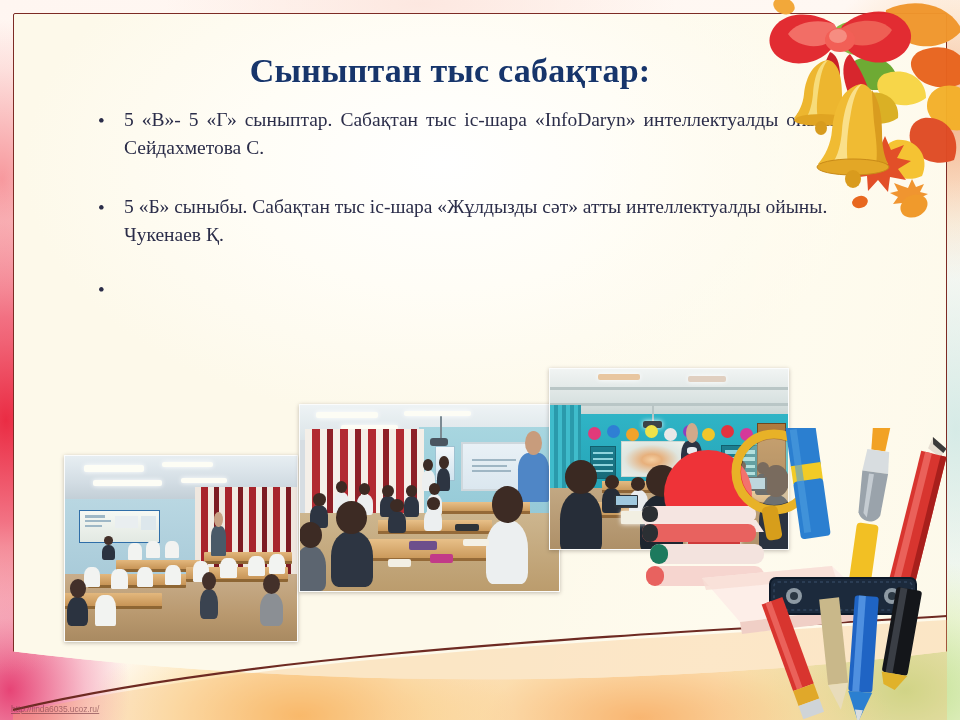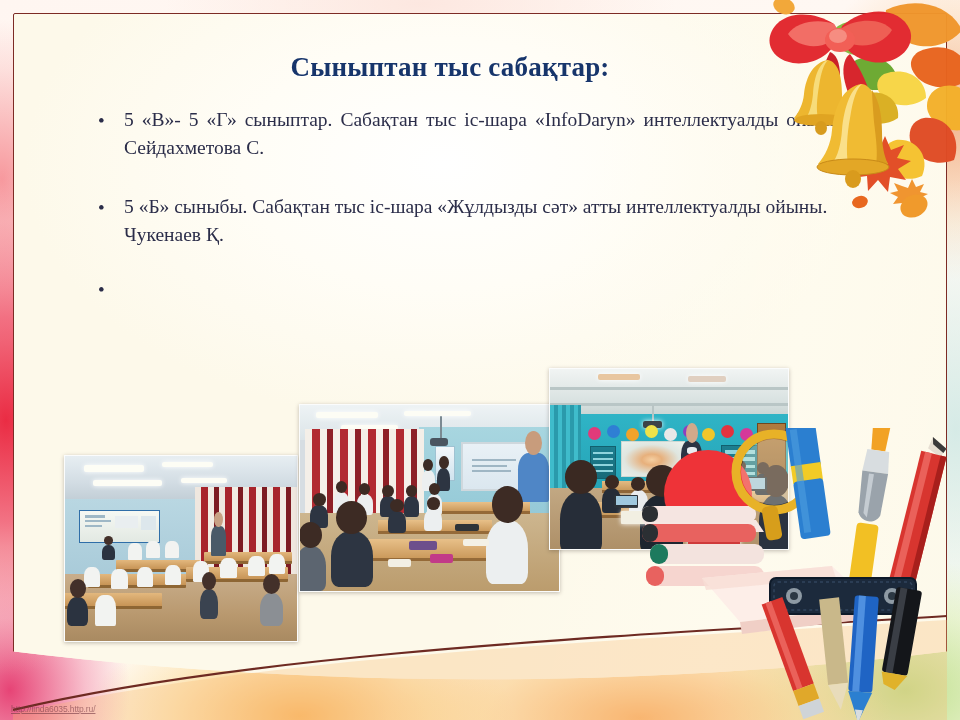--- a/index.html
+++ b/index.html
@@ -77,21 +77,21 @@
     position: absolute;
     left: 0; top: 0;
     width: 960px;
     z-index: 6;
   }
   .slide-title {
     position: absolute;
     left: 0; top: 52px;
     width: 900px;
     text-align: center;
-    font-size: 27px;
+    font-size: 34px;
     font-weight: bold;
     color: #17356b;
     letter-spacing: .2px;
     text-shadow: 0 1px 0 rgba(255,255,255,.85);
   }
 
   .bullets {
     position: absolute;
     left: 88px;
     top: 106px;
@@ -574,15 +574,15 @@
       <g transform="rotate(10 262 220)">
         <rect x="250" y="160" width="26" height="86" rx="3" fill="#14161a"></rect>
         <rect x="254" y="160" width="7" height="86" fill="#3a3e45"></rect>
         <path d="M250,246 L276,246 L266,262 L254,258 Z" fill="#e0b22a"></path>
       </g>
     </svg>
   </div>
 
   <div class="dot-mark"></div>
 
-  <div class="watermark">http://linda6035.http.ru/</div>
+  <div class="watermark">http://linda6035.ucoz.ru/</div>
 
 </div>
 
 </body></html>

